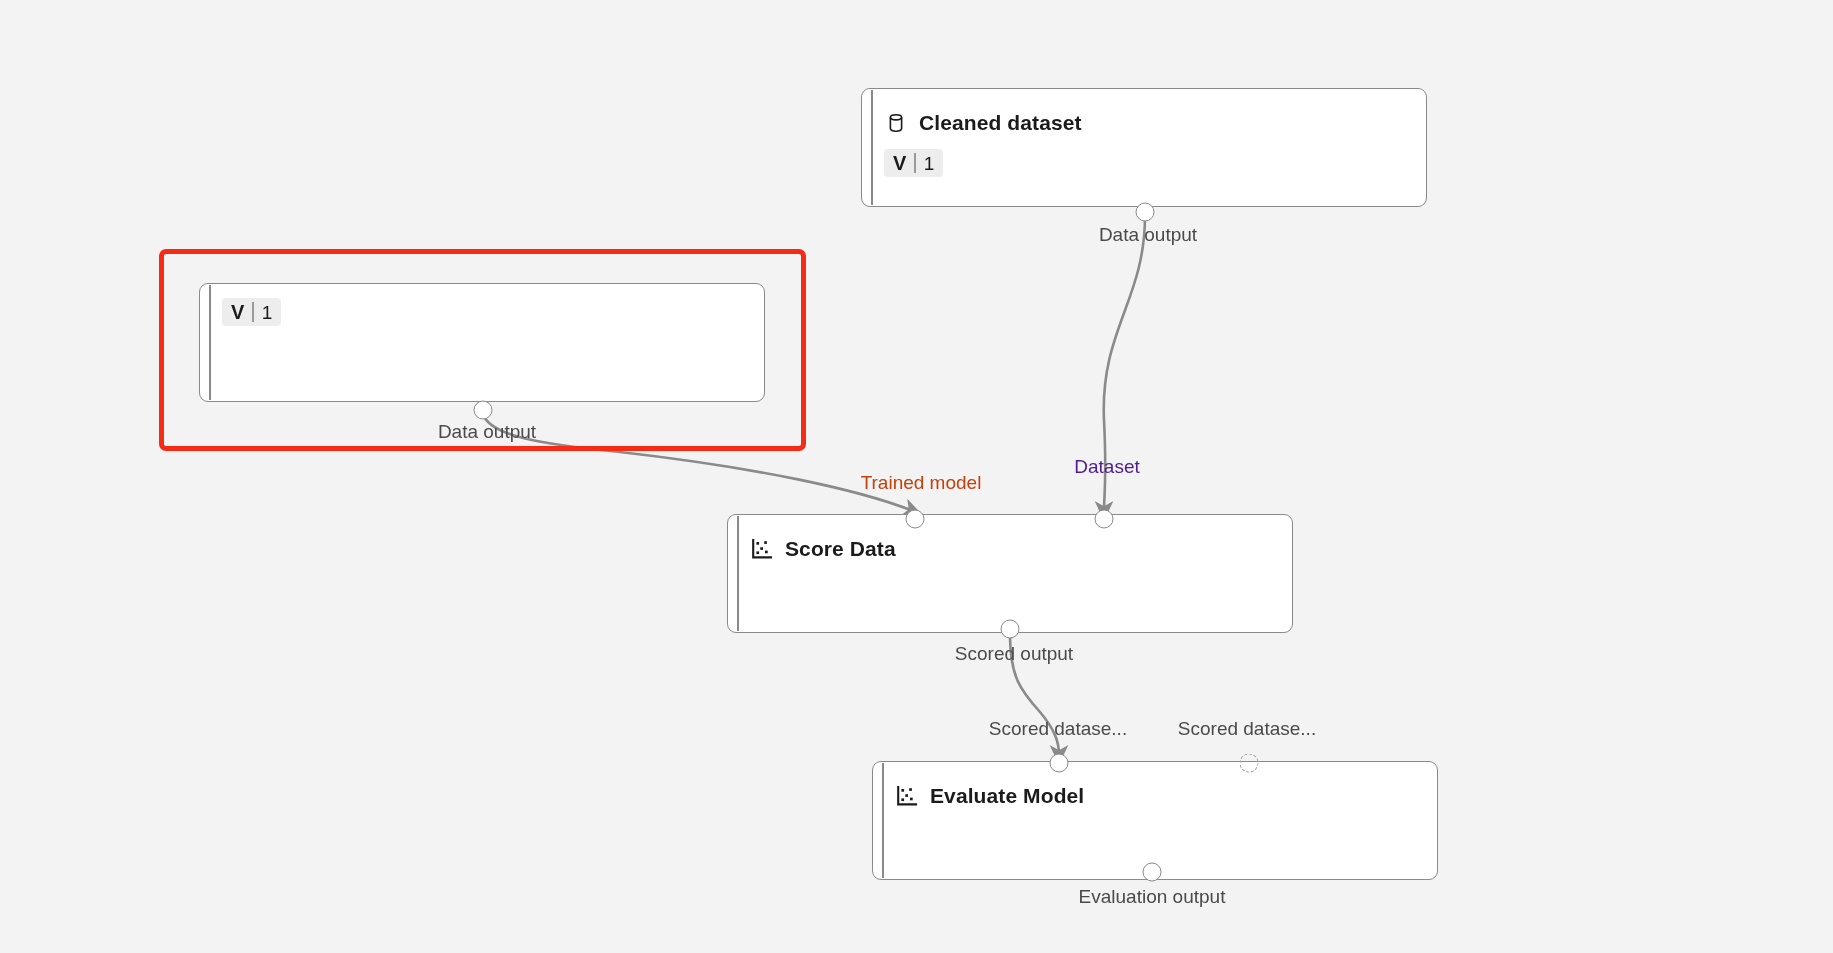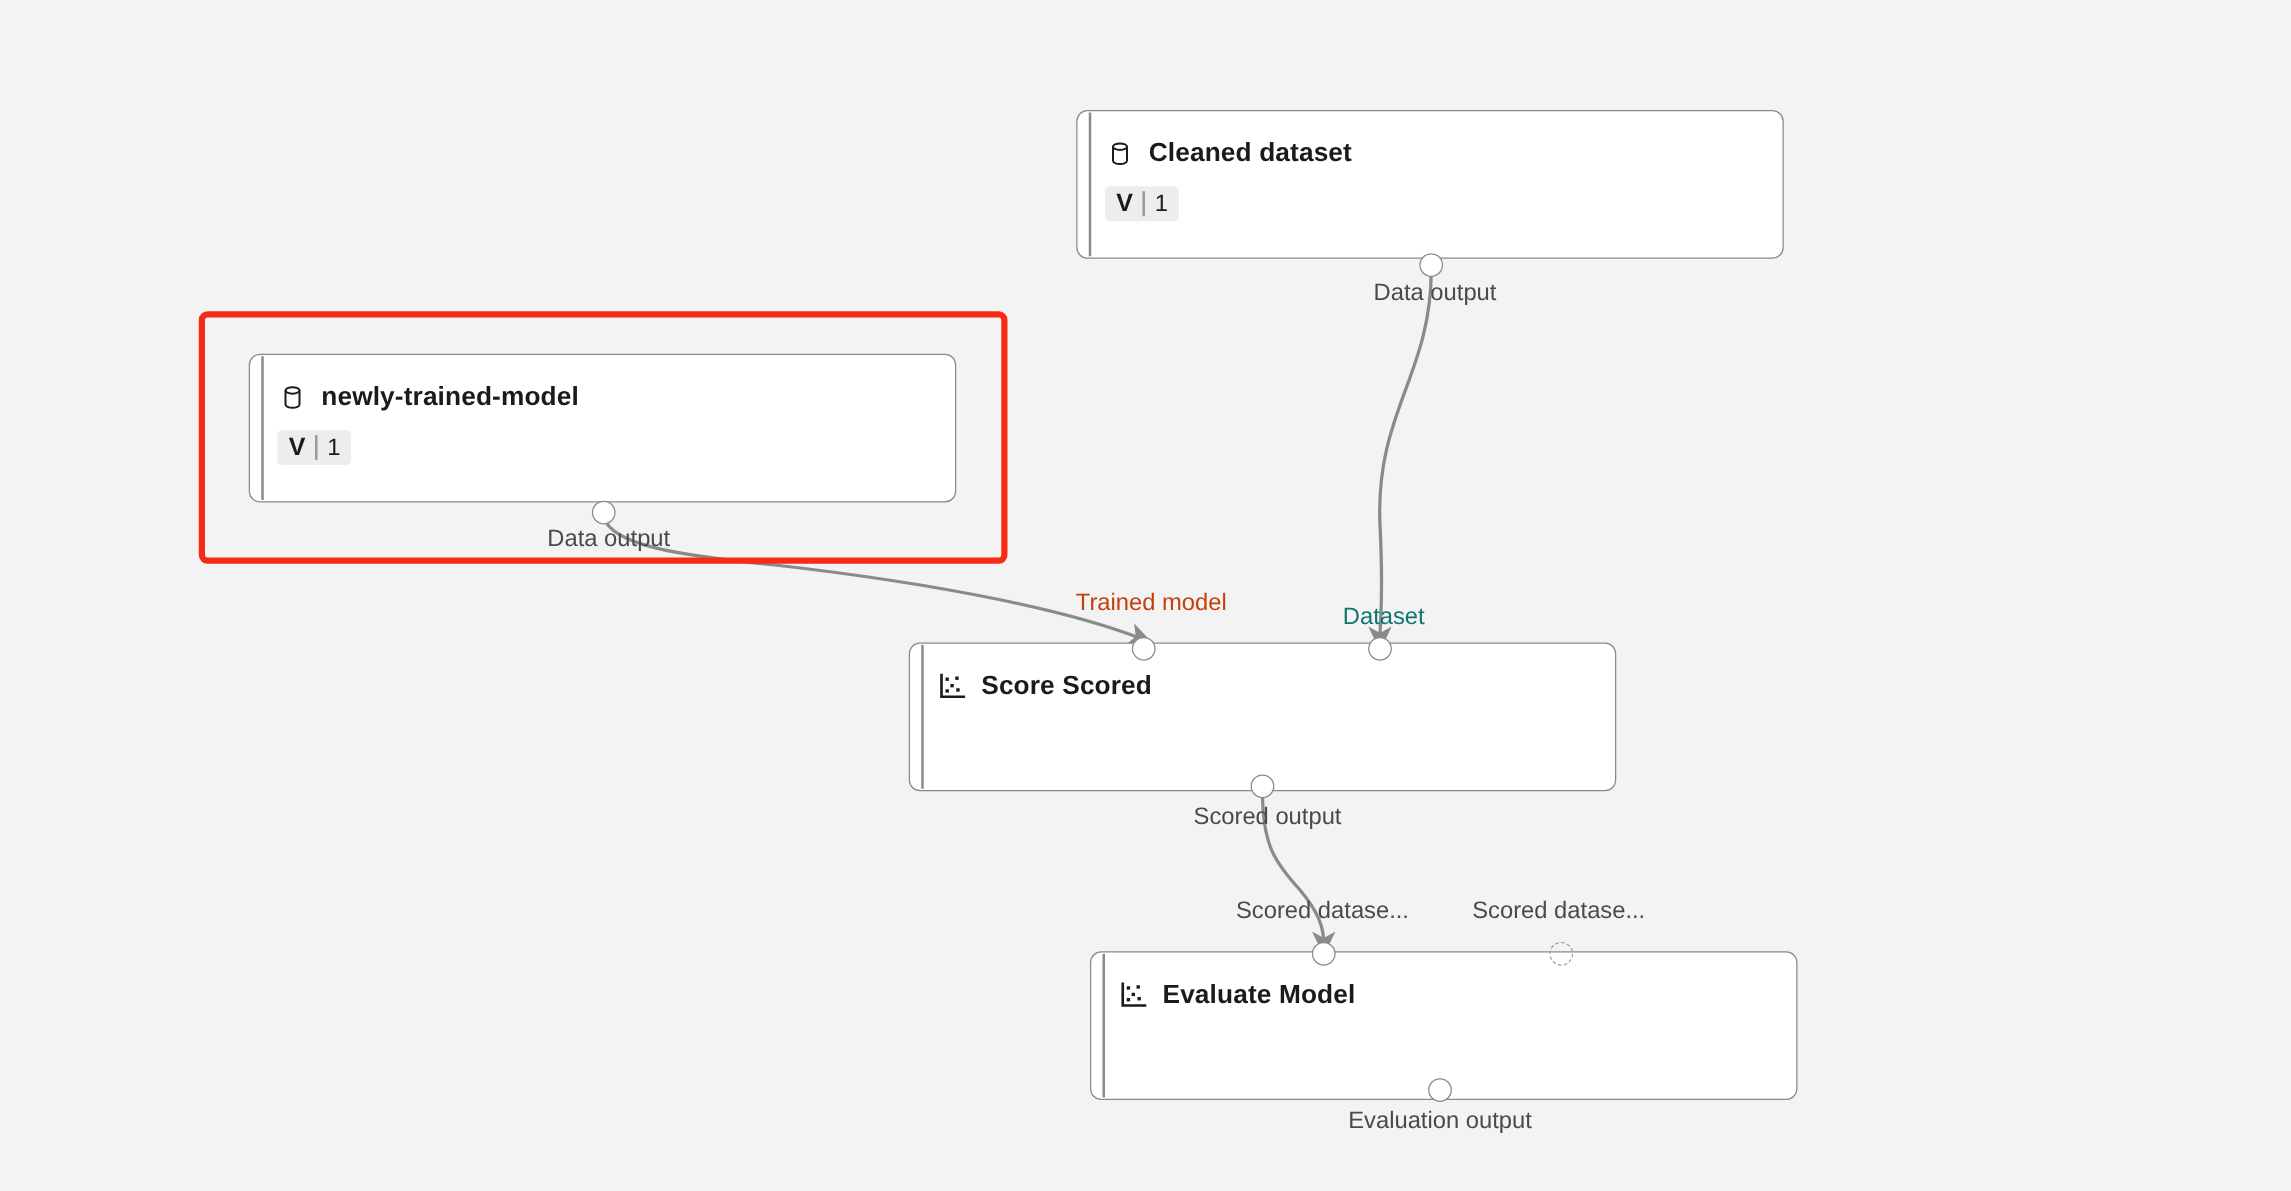--- a/index.html
+++ b/index.html
@@ -173,50 +173,41 @@
 </span>
             <span class="node-title">Cleaned dataset</span>
           </div><div class="version-badge">
             <span class="v-letter">V</span>
             <span class="v-sep"></span>
             <span class="v-num">1</span>
           </div></div>
       </div>
       <div class="node" style="left: 199px; top: 283px; width: 566px; height: 119px;">
         <div class="node-accent"></div>
-        <div class="node-body"><div class="node-header">
-            <span style="display: flex;">
-  <svg class="node-icon" viewBox="0 0 24 24" xmlns="http://www.w3.org/2000/svg" fill="none" stroke="#1b1b1b" stroke-width="1.6">
-    <ellipse cx="12" cy="6.3" rx="5.6" ry="2.6"></ellipse>
-    <path d="M 6.4 6.3 L 6.4 17.6 C 6.4 19.05, 8.9 20.2, 12 20.2
-             C 15.1 20.2, 17.6 19.05, 17.6 17.6 L 17.6 6.3"></path>
-  </svg>
-</span>
-            <span class="node-title">newly-trained-model</span>
-          </div><div class="version-badge">
+        <div class="node-body"><div class="version-badge">
             <span class="v-letter">V</span>
             <span class="v-sep"></span>
             <span class="v-num">1</span>
           </div></div>
       </div>
       <div class="node" style="left: 727px; top: 514px; width: 566px; height: 119px;">
         <div class="node-accent"></div>
         <div class="node-body">
           <div class="node-header">
             <span style="display: flex;">
   <svg class="node-icon" viewBox="0 0 24 24" xmlns="http://www.w3.org/2000/svg">
     <path d="M 3.2 3 L 3.2 20.4 L 21 20.4" fill="none" stroke="#1b1b1b" stroke-width="2.1" stroke-linecap="square"></path>
     <rect x="6.4" y="5.0" width="2.7" height="2.7" fill="#1b1b1b"></rect>
     <rect x="14.2" y="4.2" width="2.7" height="2.7" fill="#1b1b1b"></rect>
     <rect x="10.3" y="10.2" width="2.7" height="2.7" fill="#1b1b1b"></rect>
     <rect x="6.4" y="14.4" width="2.7" height="2.7" fill="#1b1b1b"></rect>
     <rect x="15.0" y="13.6" width="2.7" height="2.7" fill="#1b1b1b"></rect>
   </svg>
 </span>
-            <span class="node-title">Score Scored</span>
+            <span class="node-title">Score Data</span>
           </div>
         </div>
       </div>
       <div class="node" style="left: 872px; top: 761px; width: 566px; height: 119px;">
         <div class="node-accent"></div>
         <div class="node-body">
           <div class="node-header">
             <span style="display: flex;">
   <svg class="node-icon" viewBox="0 0 24 24" xmlns="http://www.w3.org/2000/svg">
     <path d="M 3.2 3 L 3.2 20.4 L 21 20.4" fill="none" stroke="#1b1b1b" stroke-width="2.1" stroke-linecap="square"></path>
@@ -234,21 +225,21 @@
     </div>
 
   <div id="ports-layer">
       <div class="port" style="left: 1145px; top: 212px;"></div>
       <div class="port-label" style="left: 1148px; top: 224px; color: rgb(74, 74, 74);">Data output</div>
       <div class="port" style="left: 483px; top: 410px;"></div>
       <div class="port-label" style="left: 487px; top: 421px; color: rgb(74, 74, 74);">Data output</div>
       <div class="port" style="left: 915px; top: 519px;"></div>
       <div class="port-label" style="left: 921px; top: 472px; color: #c2410c;">Trained model</div>
       <div class="port" style="left: 1104px; top: 519px;"></div>
-      <div class="port-label" style="left: 1107px; top: 456px; color: #0f766e; margin-top: 27px;">Dataset</div>
+      <div class="port-label" style="left: 1107px; top: 456px; color: #4c1d95;">Dataset</div>
       <div class="port" style="left: 1010px; top: 629px;"></div>
       <div class="port-label" style="left: 1014px; top: 643px; color: rgb(74, 74, 74);">Scored output</div>
       <div class="port" style="left: 1059px; top: 763px;"></div>
       <div class="port-label" style="left: 1058px; top: 718px; color: rgb(74, 74, 74);">Scored datase...</div>
       <div class="port dashed" style="left: 1249px; top: 763px;"></div>
       <div class="port-label" style="left: 1247px; top: 718px; color: rgb(74, 74, 74);">Scored datase...</div>
       <div class="port" style="left: 1152px; top: 872px;"></div>
       <div class="port-label" style="left: 1152px; top: 886px; color: rgb(74, 74, 74);">Evaluation output</div>
     </div>
 

